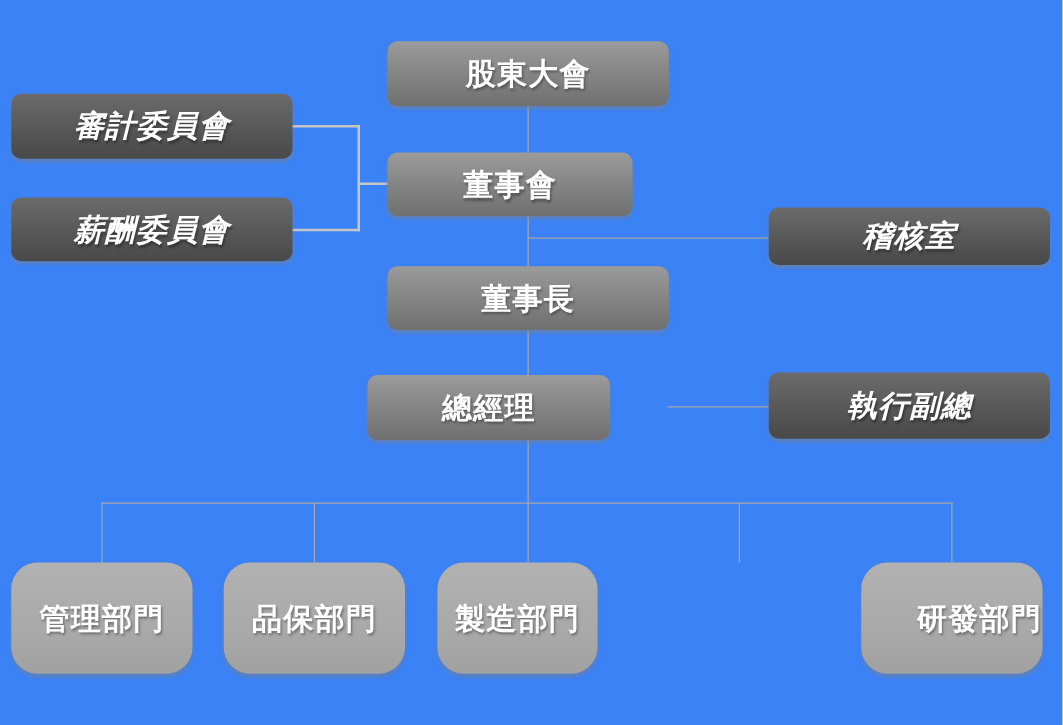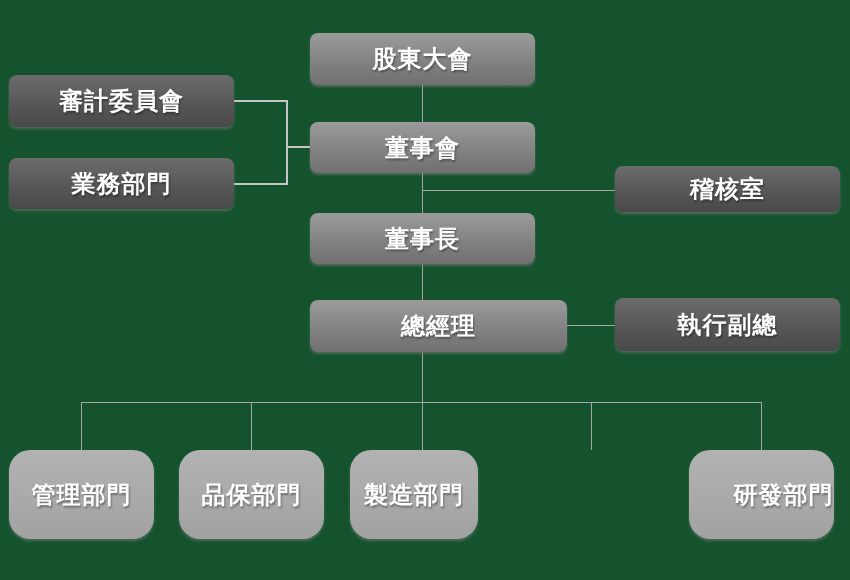--- a/index.html
+++ b/index.html
@@ -5,21 +5,21 @@
   html, body {
     margin: 0;
     padding: 0;
     background: #ffffff;
     font-family: "Liberation Sans", "DejaVu Sans", sans-serif;
   }
   .canvas {
     position: relative;
     width: 850px;
     height: 580px;
-    background: #14532d;
+    background: #3b82f6;
     overflow: hidden;
   }
   .node {
     position: absolute;
     display: flex;
     align-items: center;
     justify-content: center;
     color: #ffffff;
     font-weight: bold;
     font-size: 24px;
@@ -28,43 +28,44 @@
     box-shadow: 0 2px 3px rgba(128,128,128,0.55);
     text-shadow: 1px 2px 2px rgba(0,0,0,0.35);
     box-sizing: border-box;
     white-space: nowrap;
   }
   .node.mid {
     background: linear-gradient(180deg, #9b9b9b 0%, #7e7e7e 65%, #707070 100%);
   }
   .node.dark {
     background: linear-gradient(180deg, #6b6b6b 0%, #545454 65%, #494949 100%);
+    font-style: italic;
   }
   .node.light {
     background: linear-gradient(180deg, #b2b2b2 0%, #a9a9a9 60%, #a1a1a1 100%);
     border-radius: 21px;
   }
   .hline, .vline {
     position: absolute;
     background: #a6a6a6;
   }
   .hline { height: 1px; }
   .vline { width: 1px; }
   .bracket { background: #c6c6c6; }
   .hline.bracket { height: 2px; }
   .vline.bracket { width: 2px; }
 
   
   #n-shareholders { left: 310px; top: 33px;  width: 225px; height: 52px; }
   #n-audit-comm   { left: 9px;   top: 75px;  width: 225px; height: 52px; }
   #n-comp-comm    { left: 9px;   top: 158px; width: 225px; height: 51px; }
-  #n-board        { left: 310px; top: 122px; width: 225px; height: 51px; }
+  #n-board        { left: 310px; top: 122px; width: 196px; height: 51px; }
   #n-audit-office { left: 615px; top: 166px; width: 225px; height: 46px; }
   #n-chairman     { left: 310px; top: 213px; width: 225px; height: 51px; }
-  #n-gm           { left: 310px; top: 300px; width: 257px; height: 52px; }
+  #n-gm           { left: 294px; top: 300px; width: 194px; height: 52px; }
   #n-evp          { left: 615px; top: 298px; width: 225px; height: 53px; text-align: center; }
   #n-dept-0 { left: 9px;   top: 450px; width: 145px; height: 89px; }
   #n-dept-1 { left: 179px; top: 450px; width: 145px; height: 89px; }
   #n-dept-2 { left: 350px; top: 450px; width: 128px; height: 89px; }
   #n-dept-3 { left: 519px; top: 450px; width: 145px; height: 89px; }
   #n-dept-4 { left: 689px; top: 450px; width: 145px; height: 89px; padding-left: 44px; }
 </style>
 </head>
 <body>
 
@@ -81,21 +82,21 @@
   <div class="vline" style="left:761px; top:402px; height:48px;"></div>
   <div class="hline" style="left:422px; top:190px; width:193px;"></div>
   <div class="hline" style="left:534px; top:325px; width:81px;"></div>
   <div class="hline bracket" style="left:233px; top:100px; width:55px;"></div>
   <div class="hline bracket" style="left:233px; top:183px; width:55px;"></div>
   <div class="vline bracket" style="left:286px; top:100px; height:85px;"></div>
   <div class="hline bracket" style="left:286px; top:146px; width:25px;"></div>
 
   <div class="node mid" id="n-shareholders">股東大會</div>
   <div class="node dark" id="n-audit-comm">審計委員會</div>
-  <div class="node dark" id="n-comp-comm">業務部門</div>
+  <div class="node dark" id="n-comp-comm">薪酬委員會</div>
   <div class="node mid" id="n-board">董事會</div>
   <div class="node dark" id="n-audit-office">稽核室</div>
   <div class="node mid" id="n-chairman">董事長</div>
   <div class="node mid" id="n-gm">總經理</div>
   <div class="node dark" id="n-evp">執行副總</div>
   <div class="node light" id="n-dept-0">管理部門</div>
   <div class="node light" id="n-dept-1">品保部門</div>
   <div class="node light" id="n-dept-2">製造部門</div>
   <div class="node light" id="n-dept-4">研發部門</div>
 

